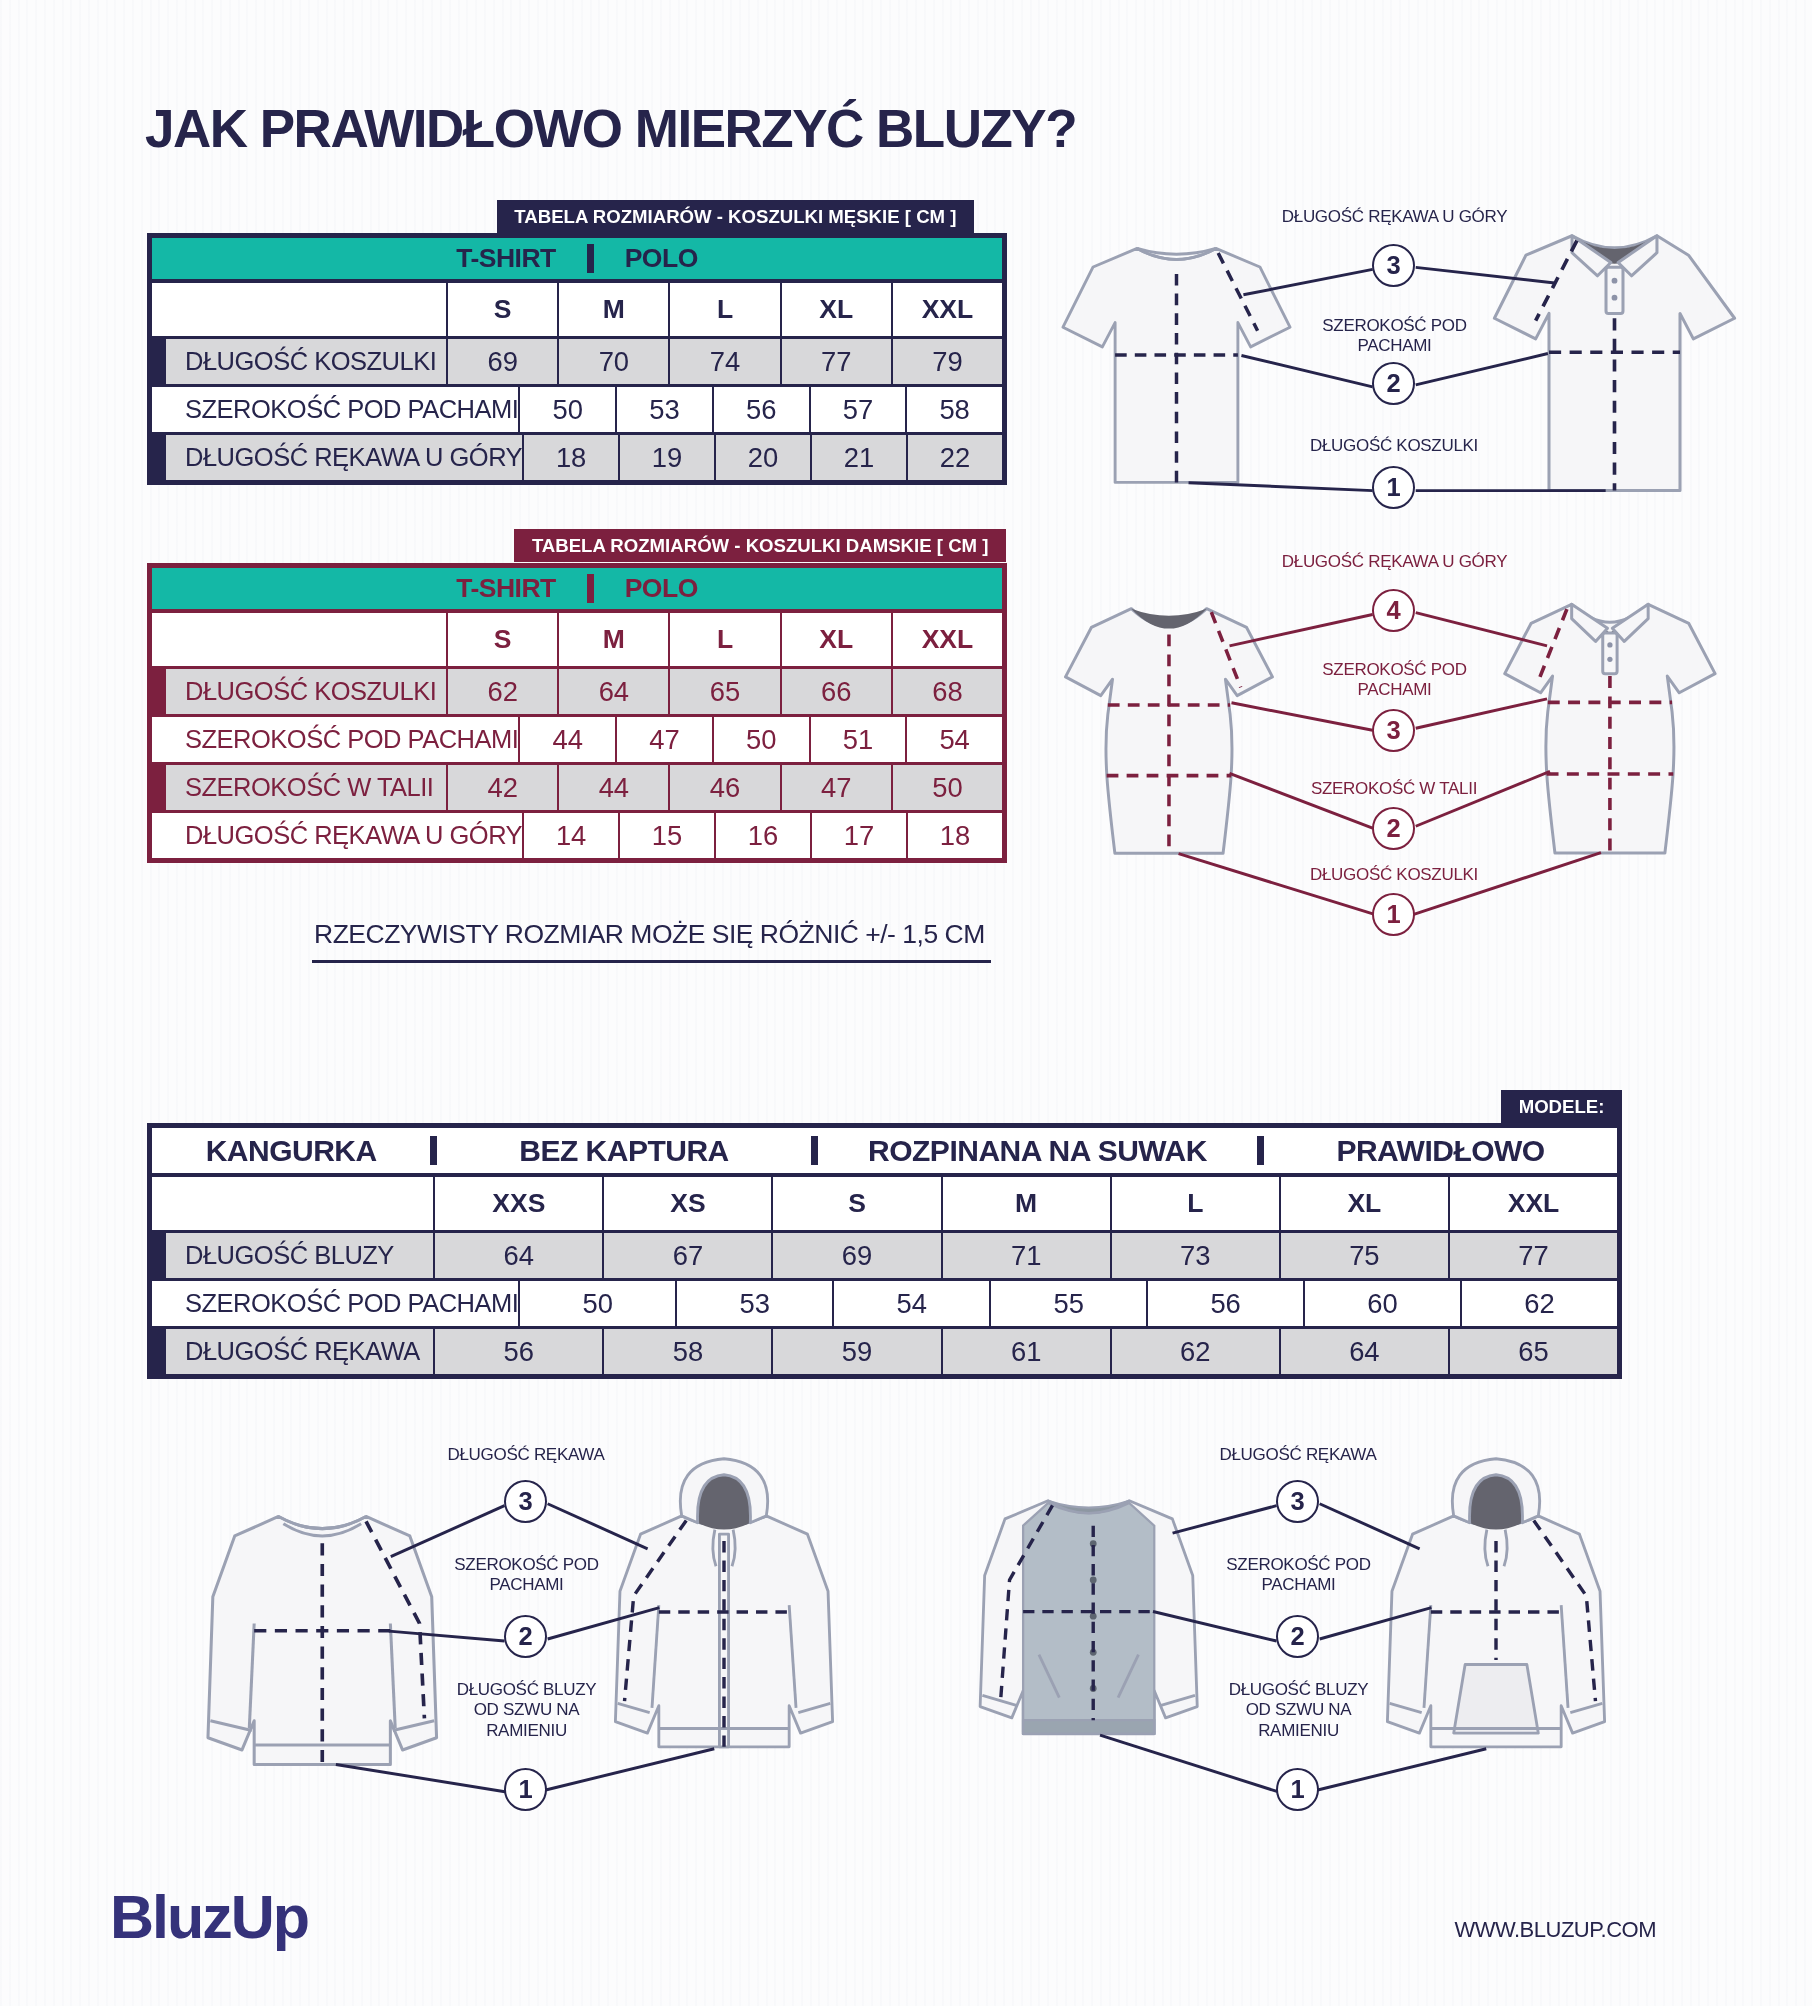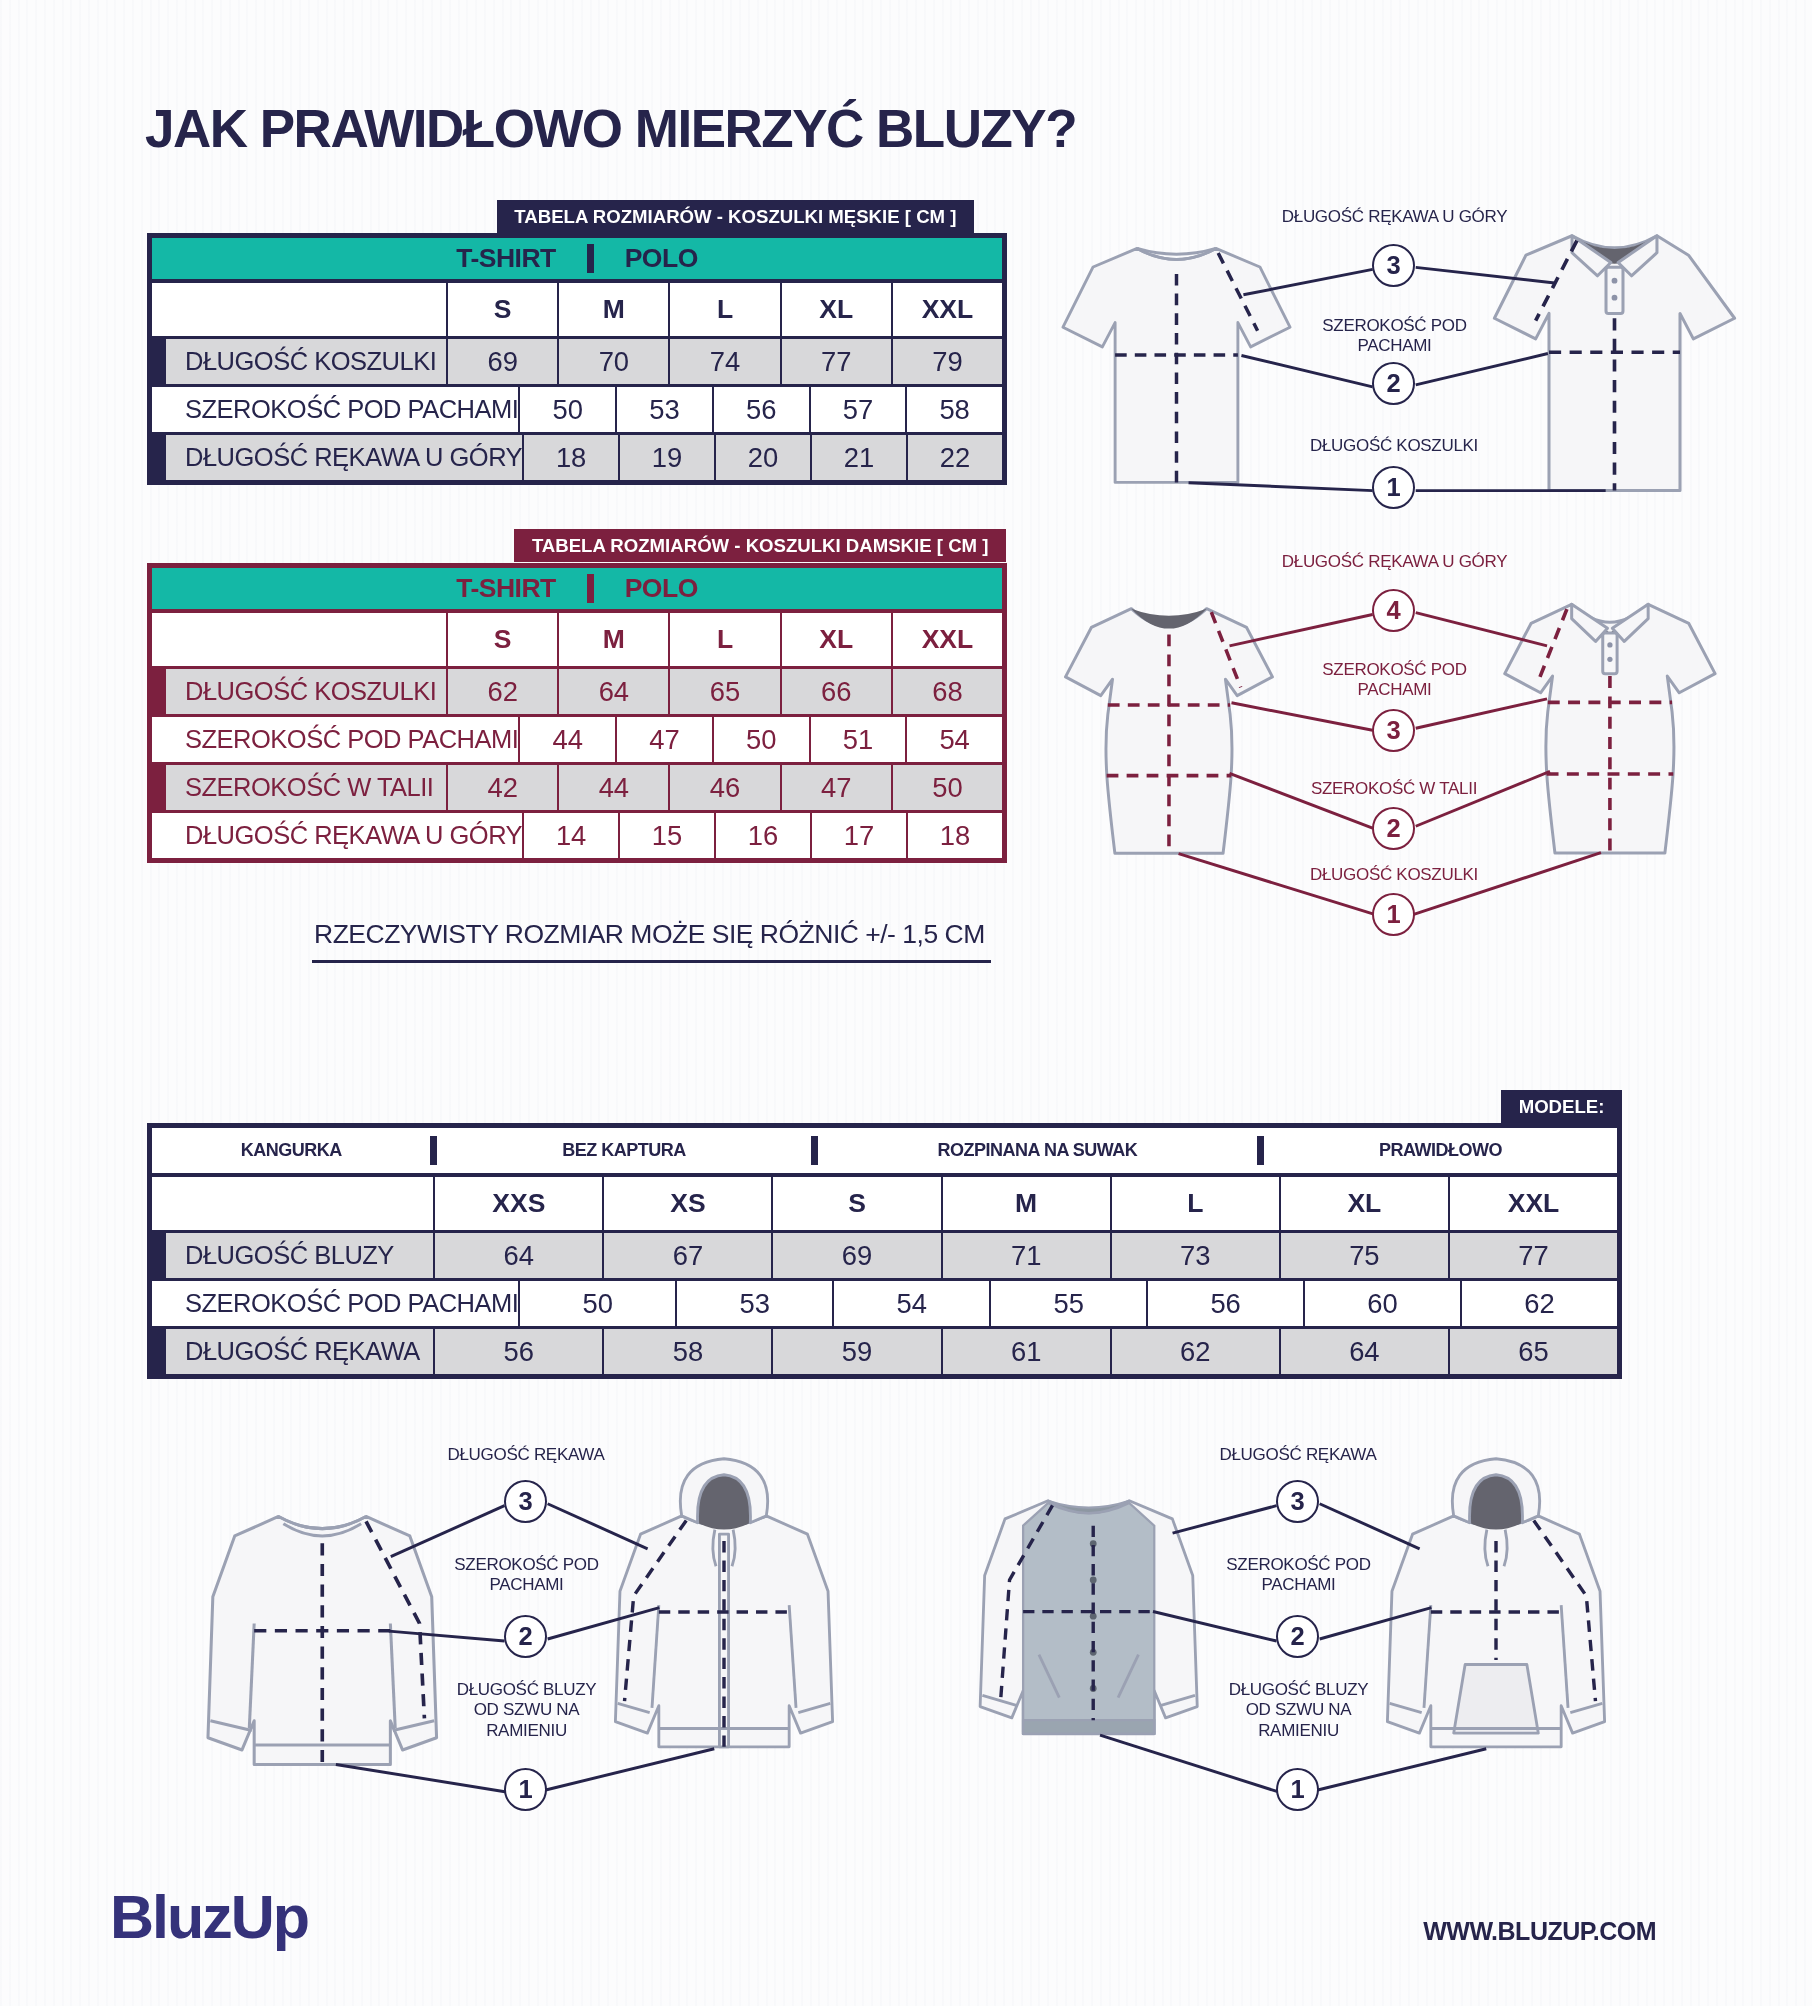--- a/index.html
+++ b/index.html
@@ -37,21 +37,21 @@
   .row.g::before{content:"";position:absolute;left:0;top:0;bottom:0;width:13.7px;background:var(--c)}
   .lc{flex:0 0 34.6%;display:flex;align-items:center;padding-left:33px;
       font-size:25.5px;color:var(--c);letter-spacing:-0.5px;white-space:nowrap}
   .tbl.mod .lc{flex:0 0 19.2%}
   .vc{flex:1;display:flex;align-items:center;justify-content:center;
       border-left:2.9px solid var(--c);font-size:27.4px;color:var(--c)}
   .szr .vc{font-weight:bold;font-size:26.5px}
   .szr .lc{border:none}
   
   .mrow{height:49px;display:flex;align-items:center;border-bottom:4.9px solid var(--c)}
-  .mname{display:flex;align-items:center;justify-content:center;font-size:18px;
+  .mname{display:flex;align-items:center;justify-content:center;font-size:30px;
          font-weight:bold;color:var(--c);letter-spacing:-0.5px;white-space:nowrap}
   .mbar{width:6.9px;height:29px;background:var(--c)}
   
   .note{position:absolute;left:312px;top:919px;font-size:26.5px;color:var(--navy);
         letter-spacing:-0.5px;padding:0 5.9px 9.8px 2px;border-bottom:3.9px solid var(--navy);
         white-space:nowrap}
   
   .diag{position:absolute}
   .diag svg.conn{position:absolute;left:0;top:0}
   .garm{position:absolute}
@@ -63,21 +63,21 @@
         border:2.9px solid var(--cc);display:flex;align-items:center;justify-content:center;
         font-size:25.5px;font-weight:bold;color:var(--cc)}
   .albl{position:absolute;text-align:center;font-size:17px;line-height:1.2;
         color:var(--cc);letter-spacing:-0.3px}
   .dn{--cc:var(--navy)} .dm{--cc:var(--maroon)}
   .conn line{stroke:var(--navy);stroke-width:3}
   .dm .conn line{stroke:var(--maroon)}
   
   .logo{position:absolute;left:110px;top:1882px;font-size:61px;font-weight:bold;
         color:#35327a;letter-spacing:-2px}
-  .url{position:absolute;right:156px;top:1917px;font-size:25px;font-weight:bold;
+  .url{position:absolute;right:156px;top:1917px;font-size:22px;font-weight:normal;
        color:var(--navy);letter-spacing:-0.5px}
 </style>
 </head>
 <body>
 
 <div class="page">
 
   <div class="title">JAK PRAWIDŁOWO MIERZYĆ BLUZY?</div>
 
   <div class="tab n" style="right:838px;top:200px">TABELA ROZMIARÓW - KOSZULKI MĘSKIE [ CM ]</div>

